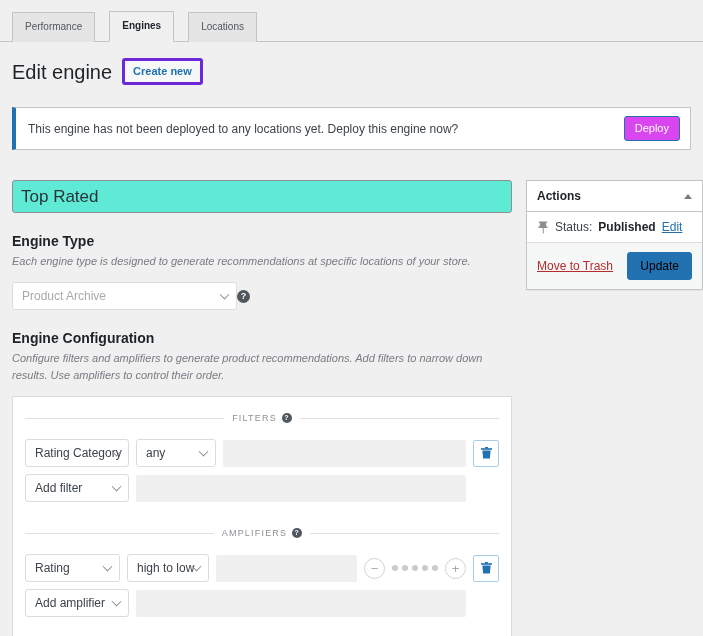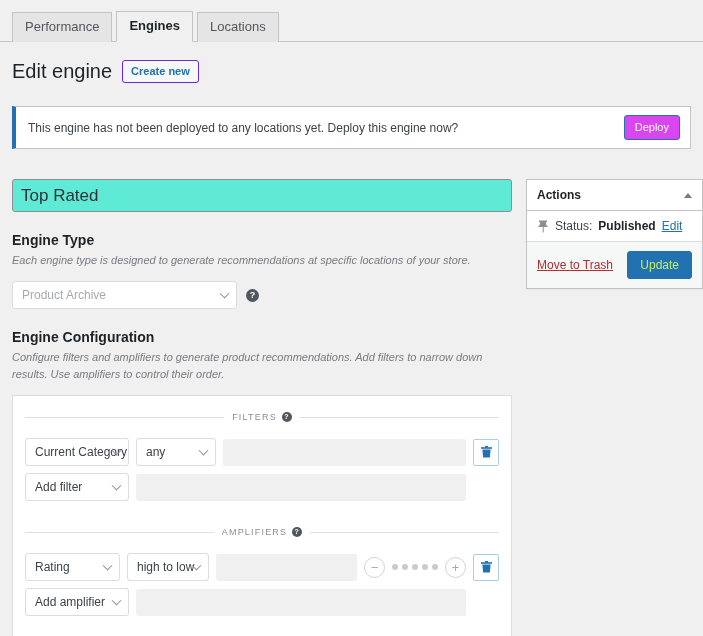--- a/index.html
+++ b/index.html
@@ -17,27 +17,27 @@
   .tabbar {
     display: flex;
     align-items: flex-end;
     padding: 12px 0 0 12px;
     height: 42px;
     border-bottom: 1px solid #c3c4c7;
     background: #f0f0f1;
   }
   .tab {
     padding: 6px 12px 7px;
-    font-size: 13px;
+    font-size: 10px;
     line-height: 16px;
     color: #50575e;
     background: #e5e5e5;
     border: 1px solid #c3c4c7;
     border-bottom: none;
-    margin-right: 4px;
+    margin-right: 14px;
     position: relative;
     top: 1px;
     cursor: pointer;
   }
   .tab.active {
     background: #f0f0f1;
     color: #1d2327;
     font-weight: bold;
     border-bottom: 1px solid #f0f0f1;
   }
@@ -53,21 +53,21 @@
     line-height: 1.3;
     font-weight: 400;
     color: #1d2327;
     margin: 0 10px 0 0;
   }
   .btn-secondary {
     display: inline-flex;
     align-items: center;
     gap: 5px;
     background: #f6f7f7;
-    border: 1px solid #6d28d9;
+    border: 3px solid #6d28d9;
     color: #2271b1;
     border-radius: 3px;
     font-size: 11px;
     font-weight: bold;
     line-height: 1;
     padding: 5px 8px;
     cursor: pointer;
     font-family: "Liberation Sans", sans-serif;
   }
 
@@ -163,21 +163,21 @@
   .box-foot {
     display: flex;
     align-items: center;
     justify-content: space-between;
     padding: 9px 10px;
     background: #f6f7f7;
   }
   .btn-update {
     background: #2271b1;
     border: 1px solid #2271b1;
-    color: #bef264;
+    color: #000000;
     border-radius: 3px;
     font-size: 12px;
     line-height: 1;
     padding: 7px 12px;
     cursor: pointer;
     font-family: "Liberation Sans", sans-serif;
   }
 
   
   .section { margin-top: 20px; }
@@ -212,21 +212,21 @@
   }
   .select.disabled { color: #a7aaad; background: #fff; }
   .select .chev {
     position: absolute;
     right: 8px; top: 50%;
     width: 7px; height: 7px;
     border-right: 1.4px solid #8c8f94;
     border-bottom: 1.4px solid #8c8f94;
     transform: translateY(-70%) rotate(45deg);
   }
-  .engine-type-row { display: flex; align-items: center; gap: 9px; margin-top: 12px; }
+  .engine-type-row { display: flex; align-items: center; margin-top: 12px; }
   .select-wide { width: 225px; }
   .help-icon {
     width: 13px; height: 13px;
     border-radius: 50%;
     background: #50575e;
     color: #fff;
     font-size: 9px;
     line-height: 13px;
     text-align: center;
     font-weight: bold;
@@ -359,21 +359,21 @@
           <div class="rule"></div>
           <div class="txt">
             <span>FILTERS</span>
             <span class="help-icon sm">?</span>
           </div>
           <div class="rule"></div>
         </div>
 
         <div class="rule-row">
           <div class="select sel-1">
-            <span>Current Category</span>
+            <span>Rating Category</span>
             <span class="chev"></span>
           </div>
           <div class="select sel-2">
             <span>any</span>
             <span class="chev"></span>
           </div>
           <div class="field-grey"></div>
           <div class="icon-btn-trash">
             <svg width="11" height="12" viewBox="0 0 11 12">
               <rect x="0" y="1.2" width="11" height="1.6" fill="#2271b1"></rect>

